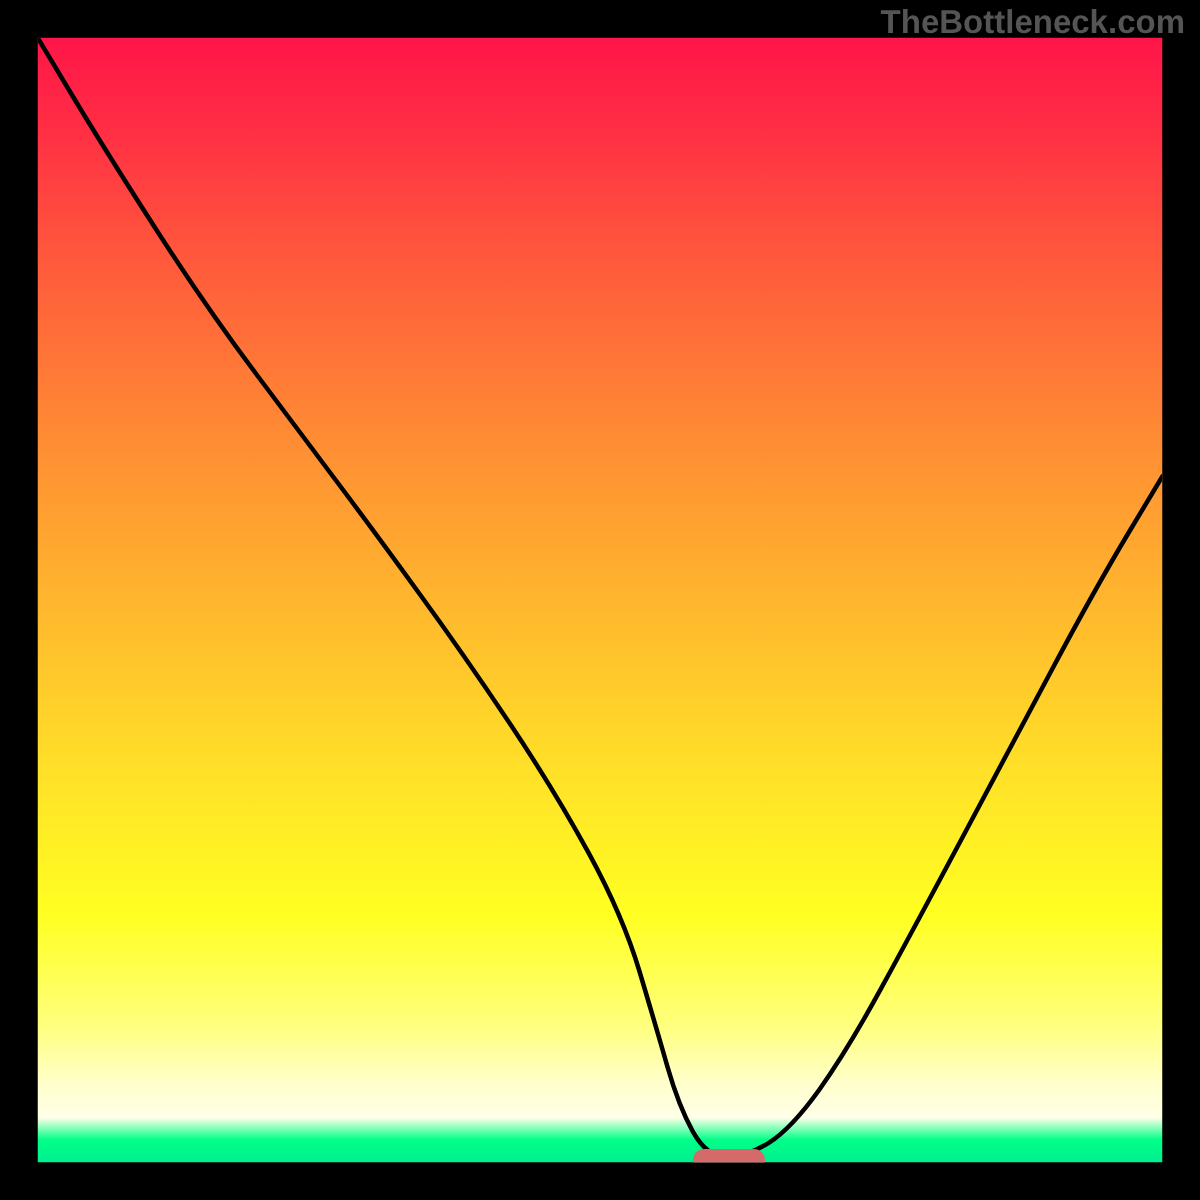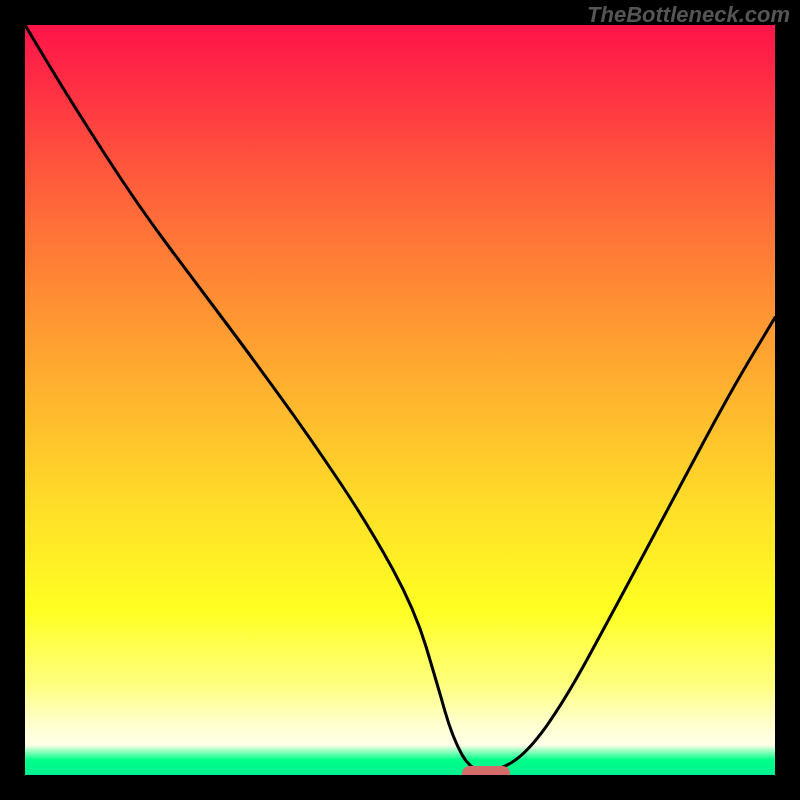--- a/index.html
+++ b/index.html
@@ -8,21 +8,20 @@
     width: 800px;
     height: 800px;
     background: #000;
     font-family: Arial, Helvetica, sans-serif;
     overflow: hidden;
   }
   .wrap {
     position: relative;
     width: 800px;
     height: 751px;
-    font-style: italic;
   }
   .attribution {
     position: absolute;
     top: 2px;
     right: 10px;
     font-size: 22px;
     font-weight: bold;
     color: #555;
     letter-spacing: 0px;
   }

